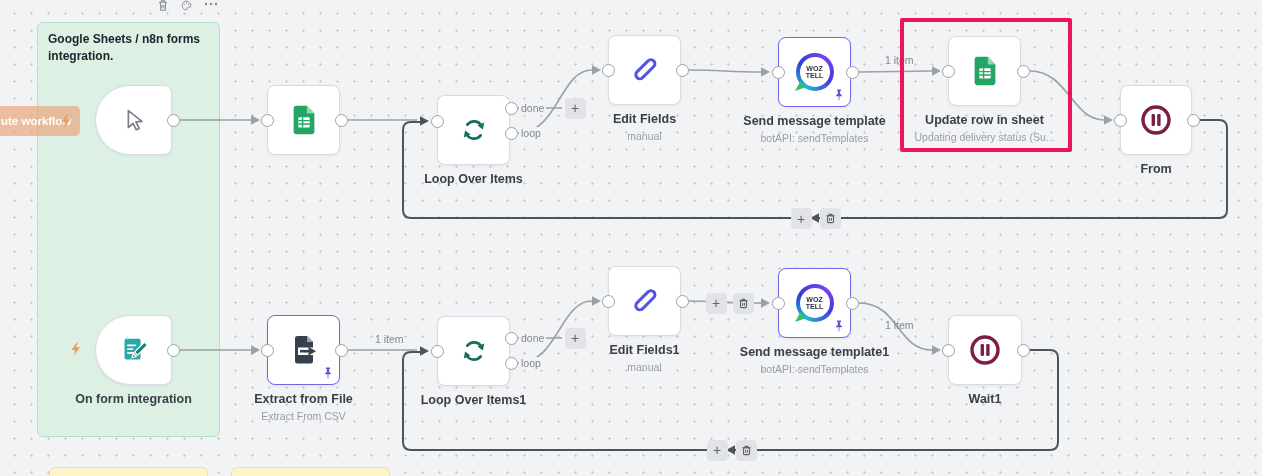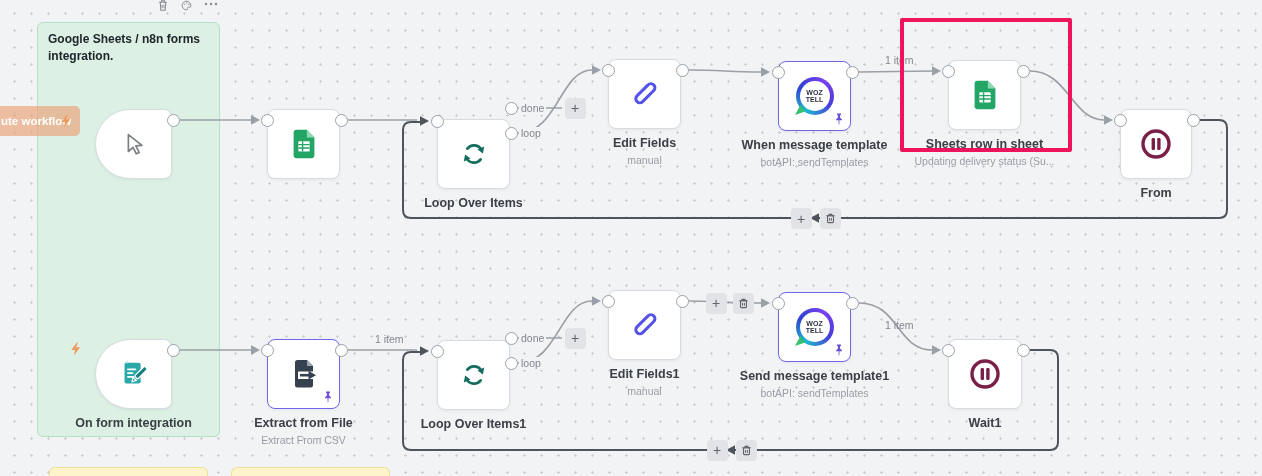--- a/index.html
+++ b/index.html
@@ -17,21 +17,21 @@
   .arrow.dark{fill:#4e545b;}
 
   .sticky{position:absolute;z-index:1;border-radius:6px;}
   .sticky.green{left:37px;top:22px;width:181px;height:413px;background:#dcf0e4;border:1px solid #b4e0c6;}
   .sticky-title{padding:8px 10px;font-size:12px;font-weight:bold;color:#20262e;line-height:17px;}
   .sticky.yellow{background:#fdf4cc;border:1px solid #f0e098;border-bottom:none;border-radius:6px 6px 0 0;height:9px;top:467px;width:157px;z-index:1;}
 
   .sticky-toolbar{position:absolute;left:155px;top:0;z-index:6;display:flex;gap:9px;align-items:flex-start;}
   .tbtn{width:15px;height:11px;display:flex;align-items:flex-start;justify-content:center;cursor:pointer;}
 
-  .node{position:absolute;z-index:3;margin-top:24px;}
+  .node{position:absolute;z-index:3;}
   .node-box{position:relative;width:73px;height:70px;background:#ffffff;border:1.4px solid #d8dce2;
     border-radius:8px;box-sizing:border-box;display:flex;align-items:center;justify-content:center;
     box-shadow:0 1px 3px rgba(50,60,70,0.07);}
   .node-box.trigger{width:77px;border-radius:36px 8px 8px 36px;}
   .node-box.sel{border-color:#6f66ec;border-width:1.6px;}
   .caption{position:absolute;top:76px;left:50%;transform:translateX(-50%);text-align:center;}
   .caption .t{font-size:12.5px;font-weight:600;color:#3b4047;white-space:nowrap;line-height:16px;}
   .caption .s{font-size:10.5px;font-weight:400;color:#989da6;white-space:nowrap;margin-top:3px;}
   .pin{position:absolute;right:5px;bottom:4px;}
 
@@ -197,36 +197,36 @@
           </div>
         <svg class="woz-tail" width="13" height="13" viewBox="0 0 13 13">
             <path d="M1 12 L11 8.5 L6.5 2 Z" fill="#35c06f"></path>
           </svg>
       </div>
       <svg class="pin" width="12" height="13" viewBox="0 0 24 26">
           <path d="M8 1 h8 v2.5 l-1.8 1.2 v4.8 l3.6 3 v2 h-5 v6.5 l-.8 3 -.8-3 v-6.5 h-5 v-2 l3.6-3 V4.7 L8 3.5 z" fill="#6d4cd8"></path>
         </svg>
     </div>
     <div class="caption">
-      <div class="t">When message template</div>
+      <div class="t">Send message template</div>
       <div class="s">botAPI: sendTemplates</div>
     </div>
   </div>
 
   <div class="node" style="left:948px;top:36px;">
     <div class="node-box">
       <svg width="34" height="34" viewBox="0 0 36 36">
           <path d="M10 3 h11 l8 8 v19 a3 3 0 0 1 -3 3 h-16 a3 3 0 0 1 -3 -3 V6 a3 3 0 0 1 3 -3 z" fill="#23a566"></path>
           <path d="M21 3 l8 8 h-8 z" fill="#8fd9b2"></path>
           <rect x="12" y="15" width="12" height="11" rx="1" fill="#ffffff"></rect>
           <path d="M12 18.7 h12 M12 22.3 h12 M16.5 15 v11" stroke="#23a566" stroke-width="1.5"></path>
         </svg>
     </div>
     <div class="caption">
-      <div class="t">Sheets row in sheet</div>
+      <div class="t">Update row in sheet</div>
       <div class="s">Updating delivery status (Su...</div>
     </div>
   </div>
 
   <div class="node" style="left:1120px;top:85px;">
     <div class="node-box" style="width:72px;">
       <svg width="36" height="36" viewBox="0 0 36 36">
           <circle cx="18" cy="18" r="13" fill="none" stroke="#7a2048" stroke-width="3.4"></circle>
           <rect x="13.6" y="12" width="3.4" height="12" rx="1.2" fill="#7a2048"></rect>
           <rect x="19.2" y="12" width="3.4" height="12" rx="1.2" fill="#7a2048"></rect>

